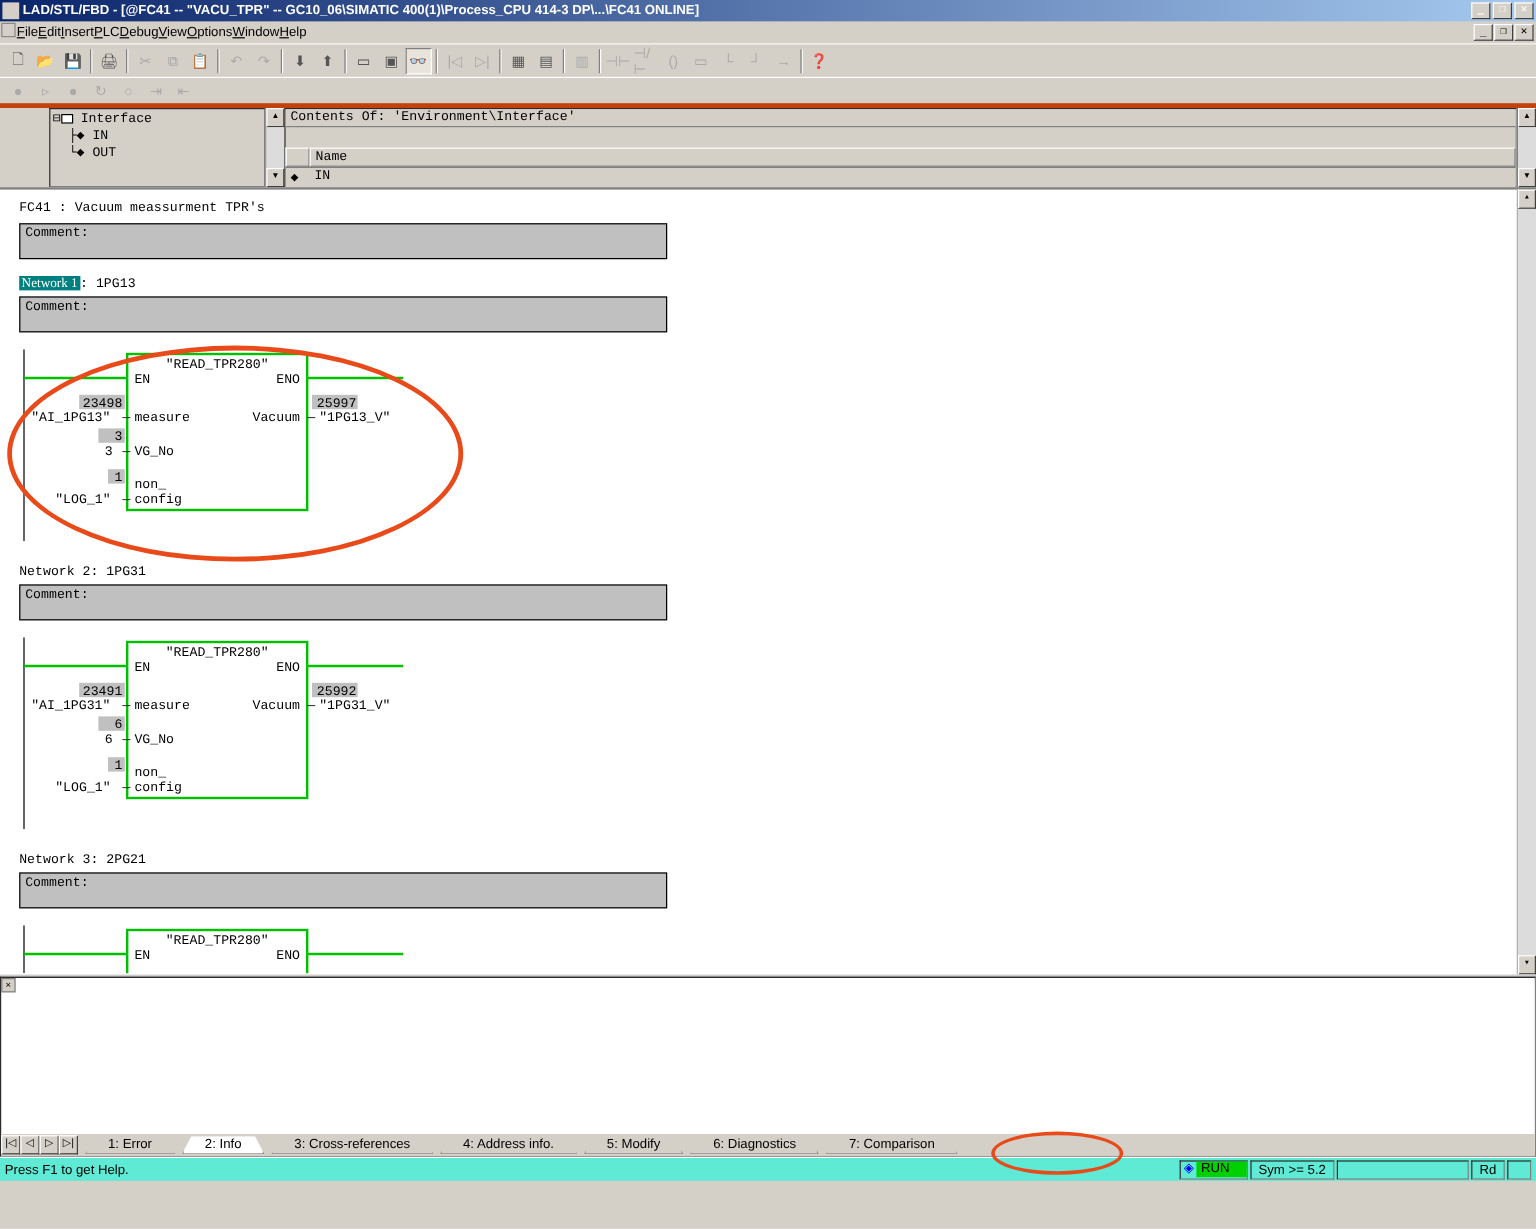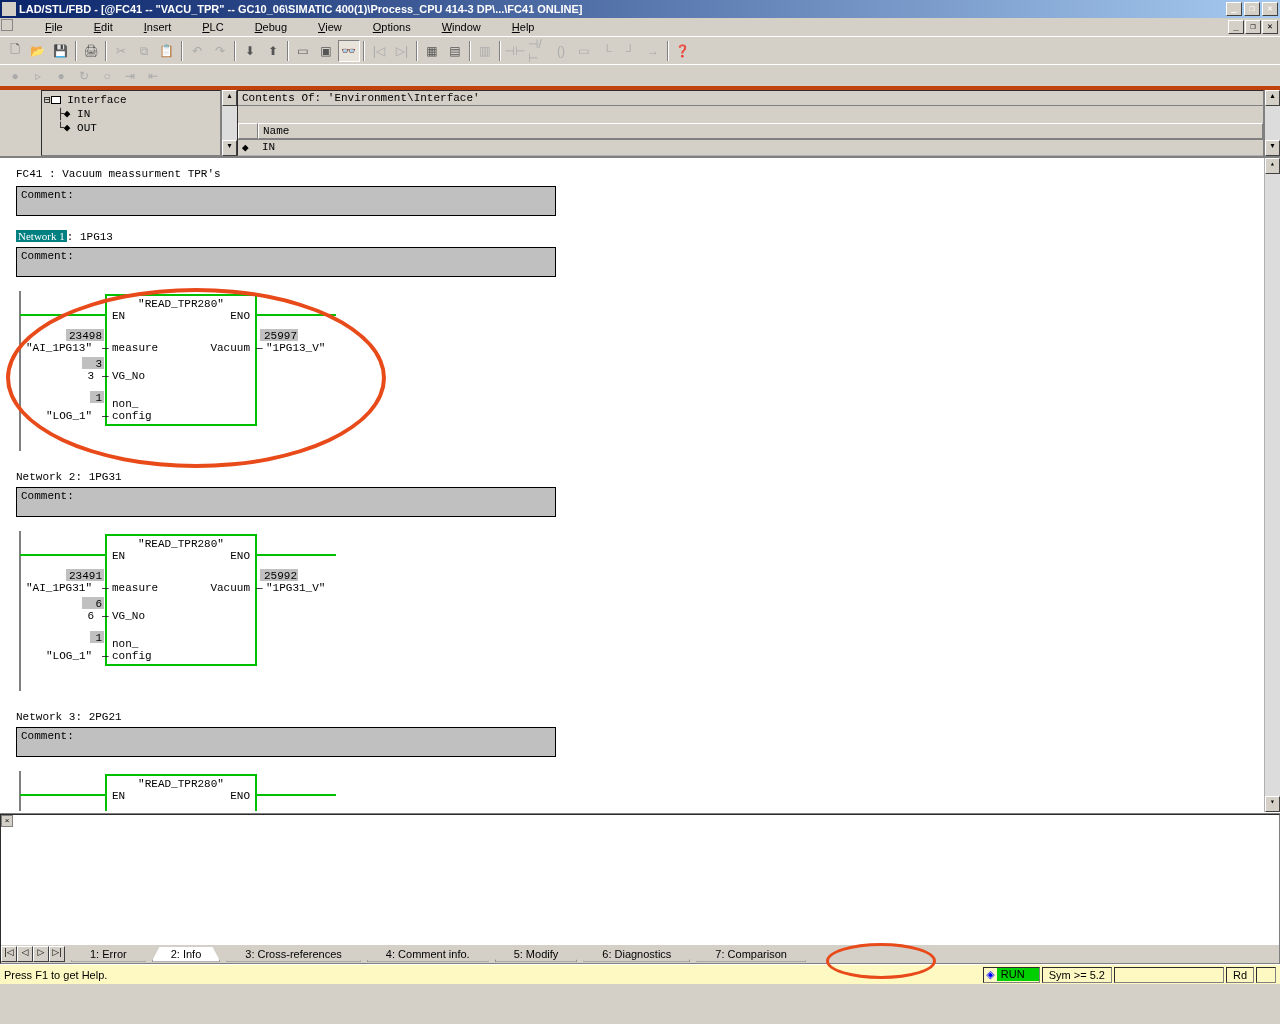--- a/index.html
+++ b/index.html
@@ -44,21 +44,21 @@
   font-size: 11px;
   position: relative;
 }
 .menubar .mdi-icon {
   position: absolute;
   left: 1px; top: 1px;
   width: 12px; height: 12px;
   background: #d4d0c8;
   border: 1px solid #888;
 }
-.menubar .item { padding: 2px 0; cursor: default; margin-left: 31px; }
+.menubar .item { padding: 2px 0; cursor: default; }
 .menubar .item u { text-decoration: underline; }
 .menubar .mdi-btns { margin-left: auto; display: flex; gap: 1px; margin-right: 2px; }
 .toolbar {
   background: #d4d0c8;
   height: 28px;
   border-top: 1px solid #fff;
   display: flex;
   align-items: center;
   padding: 0 4px;
   gap: 1px;
@@ -245,21 +245,21 @@
   border-top: none;
   background: #d4d0c8;
   padding: 1px 18px;
   margin-left: 6px;
   position: relative;
   clip-path: polygon(8px 0, calc(100% - 8px) 0, 100% 100%, 0 100%);
 }
 .out-tab.active { background: #fff; }
 .statusbar {
   height: 20px;
-  background: #fef9c3;
+  background: #5eead4;
   border-top: 1px solid #fff;
   display: flex;
   align-items: center;
   font-size: 11px;
   padding: 0 4px;
   gap: 2px;
 }
 .status-cell {
   border: 1px inset #808080;
   padding: 1px 6px;
@@ -514,21 +514,21 @@
   <div class="output-tabs">
     <div class="tab-nav-btns">
       <div class="tab-nav-btn">|◁</div>
       <div class="tab-nav-btn">◁</div>
       <div class="tab-nav-btn">▷</div>
       <div class="tab-nav-btn">▷|</div>
     </div>
     <div class="out-tab">1: Error</div>
     <div class="out-tab active">2: Info</div>
     <div class="out-tab">3: Cross-references</div>
-    <div class="out-tab">4: Comment info.</div>
+    <div class="out-tab">4: Address info.</div>
     <div class="out-tab">5: Modify</div>
     <div class="out-tab">6: Diagnostics</div>
     <div class="out-tab">7: Comparison</div>
   </div>
 
   <div class="annot-ellipse" style="left:825px; top:128px; width:110px; height:36px; border-width:3px;"></div>
 </div>
 
 <div class="statusbar">
   <span>Press F1 to get Help.</span>

